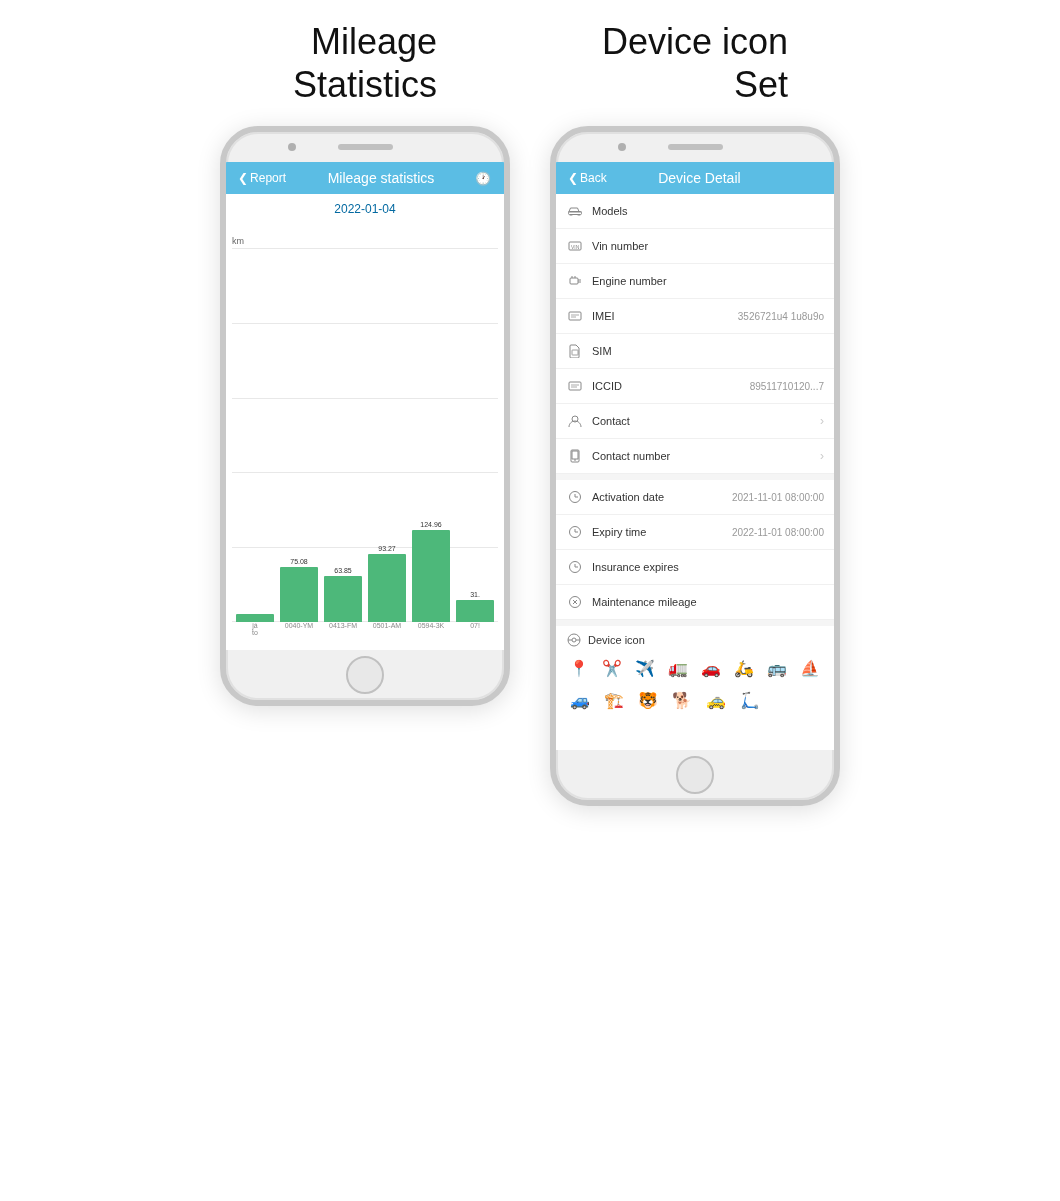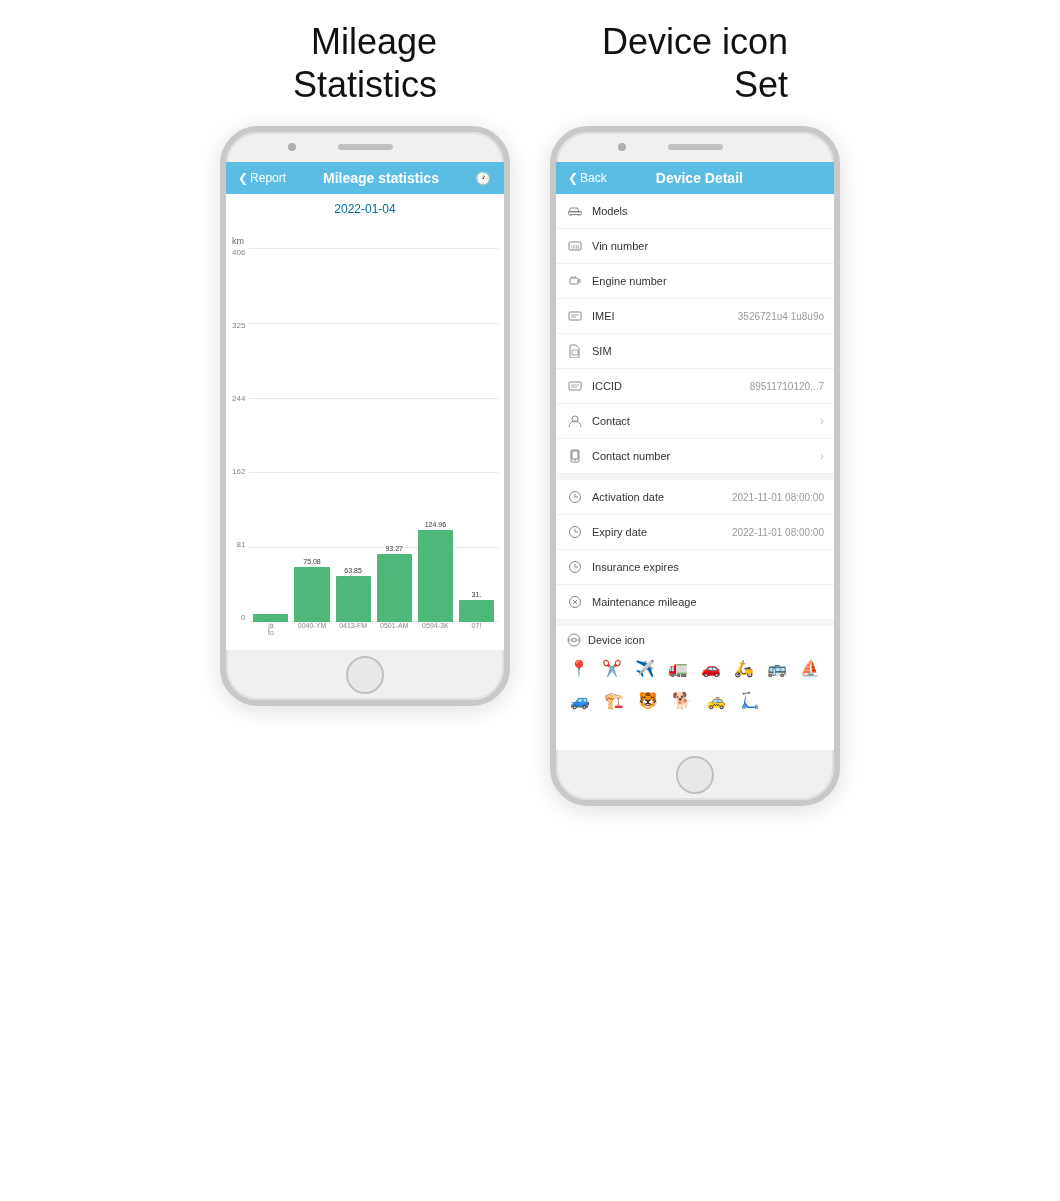--- a/index.html
+++ b/index.html
@@ -120,21 +120,21 @@
 
     .nav-back {
       display: flex;
       align-items: center;
       gap: 2px;
       font-size: 12px;
     }
 
     .nav-title {
       font-size: 14px;
-      font-weight: 700;
+      font-weight: 400;
     }
 
     .chart-container {
       padding: 8px 6px 6px 6px;
       flex: 1;
       display: flex;
       flex-direction: column;
     }
 
     .chart-date {
@@ -365,28 +365,20 @@
           <div class="nav-title">Mileage statistics</div>
           <div>🕐</div>
         </div>
 
         <div class="chart-container">
           <div class="chart-date">2022-01-04</div>
           <div class="chart-area">
             <div class="chart-km-label">km</div>
             <div class="chart-grid">
 
-              <div class="y-axis">
-                <div class="y-label">406</div>
-                <div class="y-label">325</div>
-                <div class="y-label">244</div>
-                <div class="y-label">162</div>
-                <div class="y-label">81</div>
-                <div class="y-label">0</div>
-              </div>
 
               <div class="bars-area">
                 <div class="grid-lines">
                   <div class="grid-line"></div>
                   <div class="grid-line"></div>
                   <div class="grid-line"></div>
                   <div class="grid-line"></div>
                   <div class="grid-line"></div>
                   <div class="grid-line"></div>
                 </div>
@@ -569,21 +561,21 @@
           </div>
 
           <div class="detail-row">
             <div class="detail-row-icon">
               <svg width="14" height="14" viewBox="0 0 14 14">
                   <circle cx="7" cy="7" r="5.5" stroke="#888" stroke-width="1" fill="none"></circle>
                   <line x1="7" y1="4" x2="7" y2="7" stroke="#888" stroke-width="1"></line>
                   <line x1="7" y1="7" x2="10" y2="7" stroke="#888" stroke-width="1"></line>
                 </svg>
             </div>
-            <div class="detail-label">Expiry date</div>
+            <div class="detail-label">Expiry time</div>
             <div class="detail-value">2022-11-01 08:00:00</div>
           </div>
 
           <div class="detail-row">
             <div class="detail-row-icon">
               <svg width="14" height="14" viewBox="0 0 14 14">
                   <circle cx="7" cy="7" r="5.5" stroke="#888" stroke-width="1" fill="none"></circle>
                   <line x1="7" y1="4" x2="7" y2="7" stroke="#888" stroke-width="1"></line>
                   <line x1="7" y1="7" x2="10" y2="7" stroke="#888" stroke-width="1"></line>
                 </svg>

